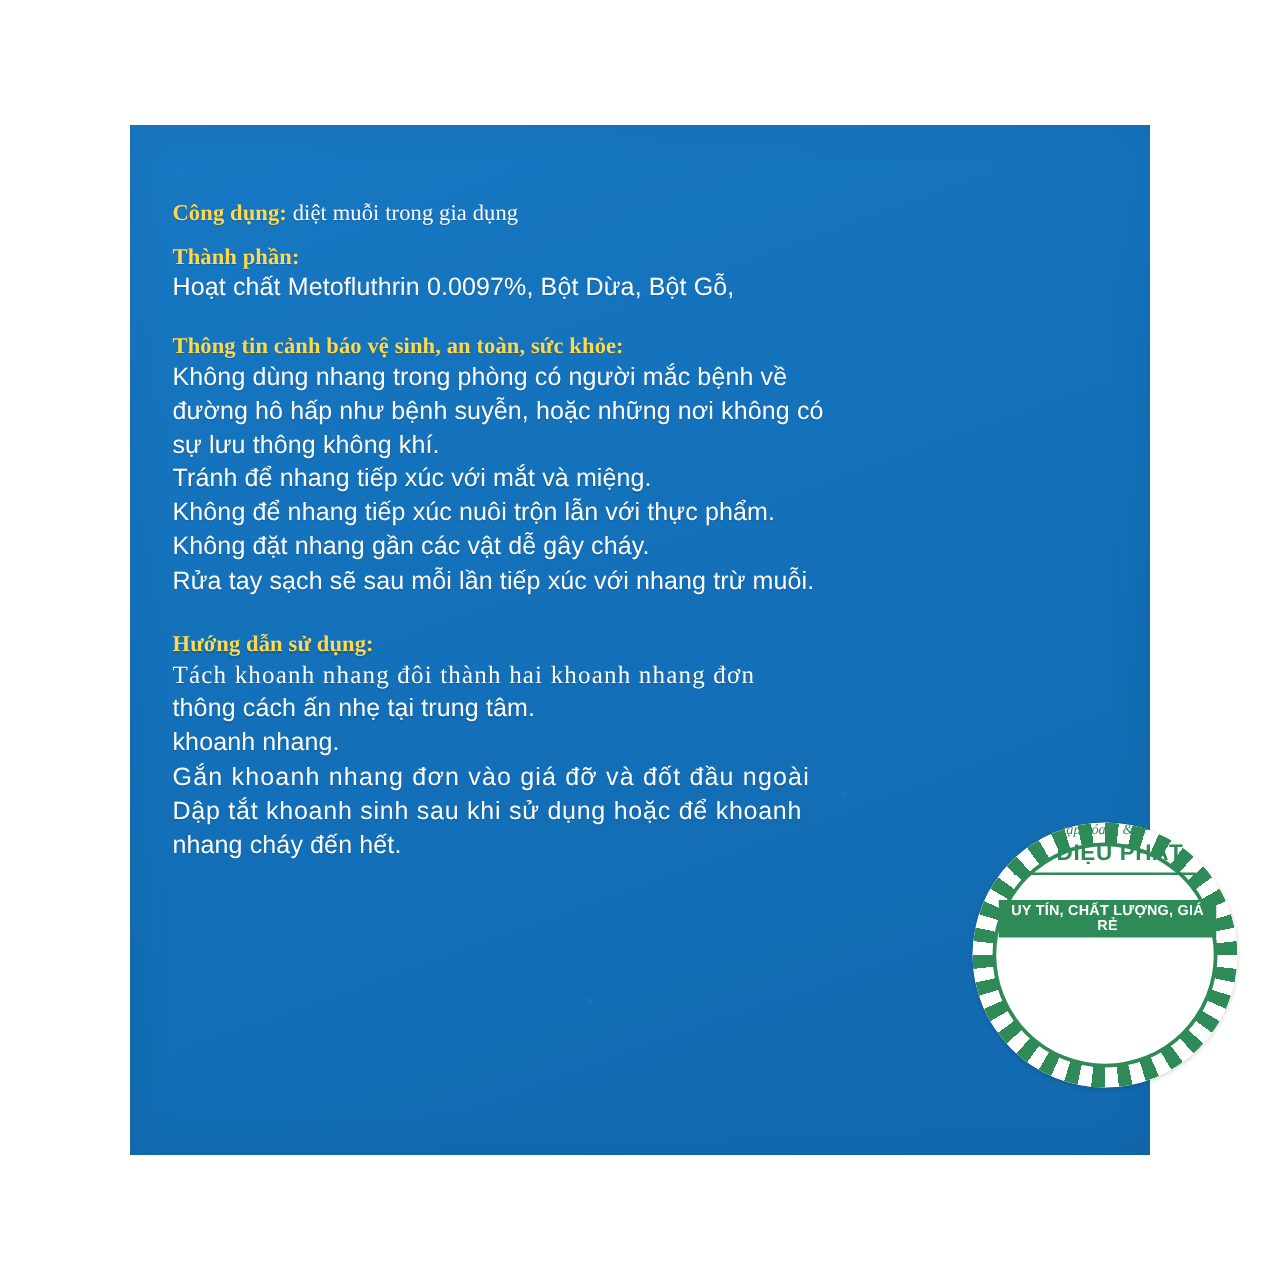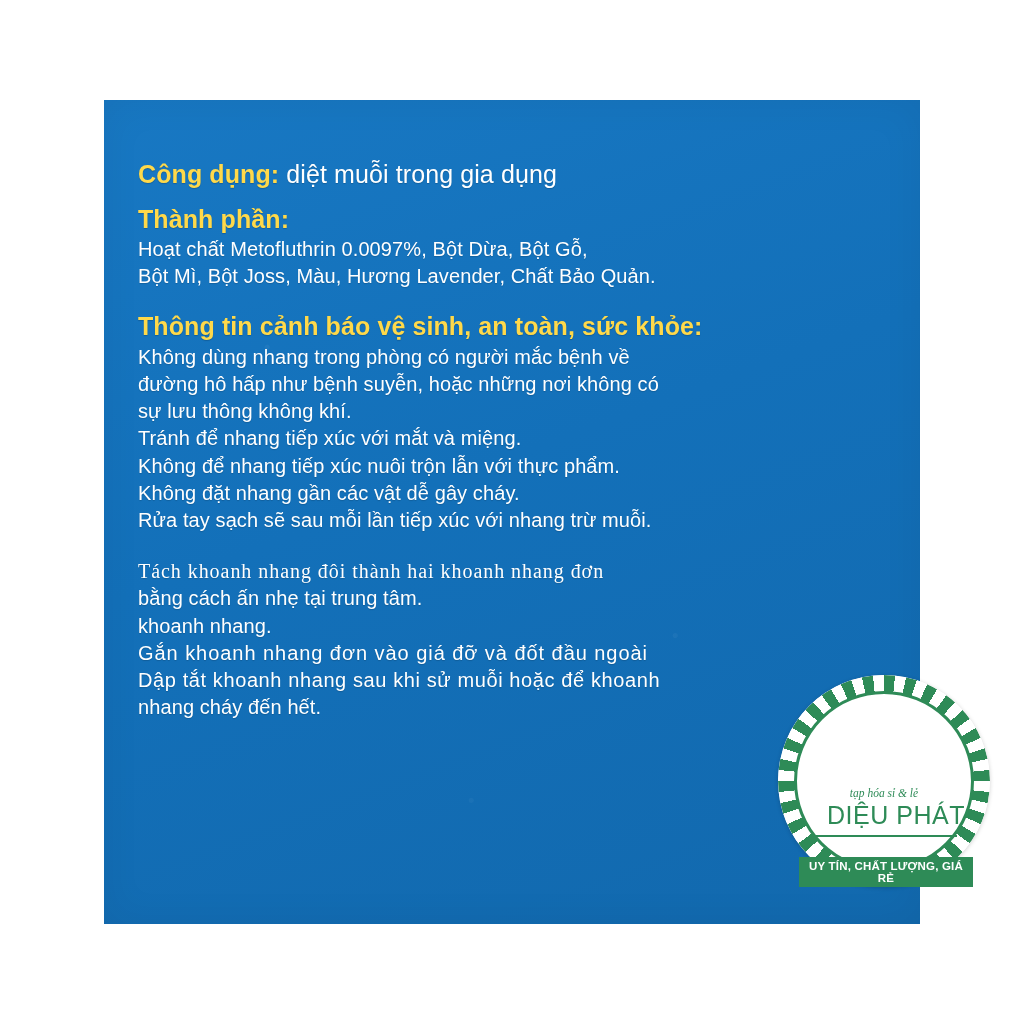--- a/index.html
+++ b/index.html
@@ -38,24 +38,25 @@
   }
   .label-inner {
     position: absolute;
     left: 34px;
     top: 58px;
     right: 24px;
   }
   .hdr {
     color: #ffd94a;
     font-weight: bold;
-    font-size: 25px;
+    font-size: 18px;
     line-height: 1.34;
     letter-spacing: 0.1px;
     text-shadow: 0 1px 1px rgba(0,0,0,0.18);
+    font-family: Liberation Serif, serif;
   }
   .hdr .normal {
     color: #ffffff;
     font-weight: normal;
   }
   .body-text {
     color: #ffffff;
     font-size: 20px;
     line-height: 1.36;
     letter-spacing: 0.1px;
@@ -71,25 +72,25 @@
     margin-bottom: 2px;
   }
   .gap-sm { height: 9px; }
   .gap-md { height: 18px; }
   .gap-lg { height: 22px; }
 
   
   .stamp {
     position: absolute;
     right: 34px;
-    bottom: 137px;
+    bottom: 154px;
     width: 212px;
     height: 212px;
     display: flex;
-    align-items: flex-end;
+    align-items: flex-start;
     justify-content: center;
   }
   .stamp-outer {
     position: absolute;
     inset: 0;
     border-radius: 50%;
     background: #ffffff;
     box-shadow: 0 1px 4px rgba(0,0,0,0.18);
   }
   .stamp-scallop {
@@ -120,22 +121,22 @@
   }
   .stamp-top {
     color: #2e8b57;
     font-family: "Liberation Serif", serif;
     font-style: italic;
     font-size: 11.5px;
     margin-bottom: 2px;
   }
   .stamp-name {
     color: #2e8b57;
-    font-size: 25px;
-    font-weight: normal;
+    font-size: 18px;
+    font-weight: bold;
     letter-spacing: 0.5px;
     line-height: 1.15;
     padding-left: 24px;
   }
   .stamp-rule {
     height: 2px;
     background: #2e8b57;
     width: 146px;
     margin: 5px auto 0;
   }
@@ -160,44 +161,44 @@
 
       <div class="block">
         <div class="hdr line"><span>Công dụng:</span> <span class="normal">diệt muỗi trong gia dụng</span></div>
       </div>
 
       <div class="gap-sm"></div>
 
       <div class="block">
         <div class="hdr line">Thành phần:</div>
         <div class="body-text line">Hoạt chất Metofluthrin 0.0097%, Bột Dừa, Bột Gỗ,</div>
-        <div class="body-text line">Bột Mì, Bột Joss, Màu, Hương Lavender, Chất Bảo Quản.</div>
       </div>
 
       <div class="gap-md"></div>
 
       <div class="block">
         <div class="hdr line">Thông tin cảnh báo vệ sinh, an toàn, sức khỏe:</div>
         <div class="body-text line">Không dùng nhang trong phòng có người mắc bệnh về</div>
         <div class="body-text line">đường hô hấp như bệnh suyễn, hoặc những nơi không có</div>
         <div class="body-text line">sự lưu thông không khí.</div>
         <div class="body-text line">Tránh để nhang tiếp xúc với mắt và miệng.</div>
         <div class="body-text line">Không để nhang tiếp xúc nuôi trộn lẫn với thực phẩm.</div>
         <div class="body-text line">Không đặt nhang gần các vật dễ gây cháy.</div>
         <div class="body-text line">Rửa tay sạch sẽ sau mỗi lần tiếp xúc với nhang trừ muỗi.</div>
       </div>
 
       <div class="gap-lg"></div>
 
       <div class="block">
+        <div class="hdr line">Hướng dẫn sử dụng:</div>
         <div class="body-text just" style="letter-spacing:0.95px;font-family:Liberation Serif, serif;">Tách khoanh nhang đôi thành hai khoanh nhang đơn</div>
-        <div class="body-text line">bằng cách ấn nhẹ tại trung tâm.</div>
+        <div class="body-text line">thông cách ấn nhẹ tại trung tâm.</div>
         <div class="body-text line">khoanh nhang.</div>
         <div class="body-text just" style="letter-spacing:0.95px;">Gắn khoanh nhang đơn vào giá đỡ và đốt đầu ngoài</div>
-        <div class="body-text just" style="letter-spacing:0.6px;">Dập tắt khoanh nhang sau khi sử muỗi hoặc để khoanh</div>
+        <div class="body-text just" style="letter-spacing:0.6px;">Dập tắt khoanh sinh sau khi sử dụng hoặc để khoanh</div>
         <div class="body-text line">nhang cháy đến hết.</div>
 
       </div>
 
     </div>
   </div>
 
   <div class="stamp">
     <div class="stamp-outer"></div>
     <div class="stamp-scallop"></div>

